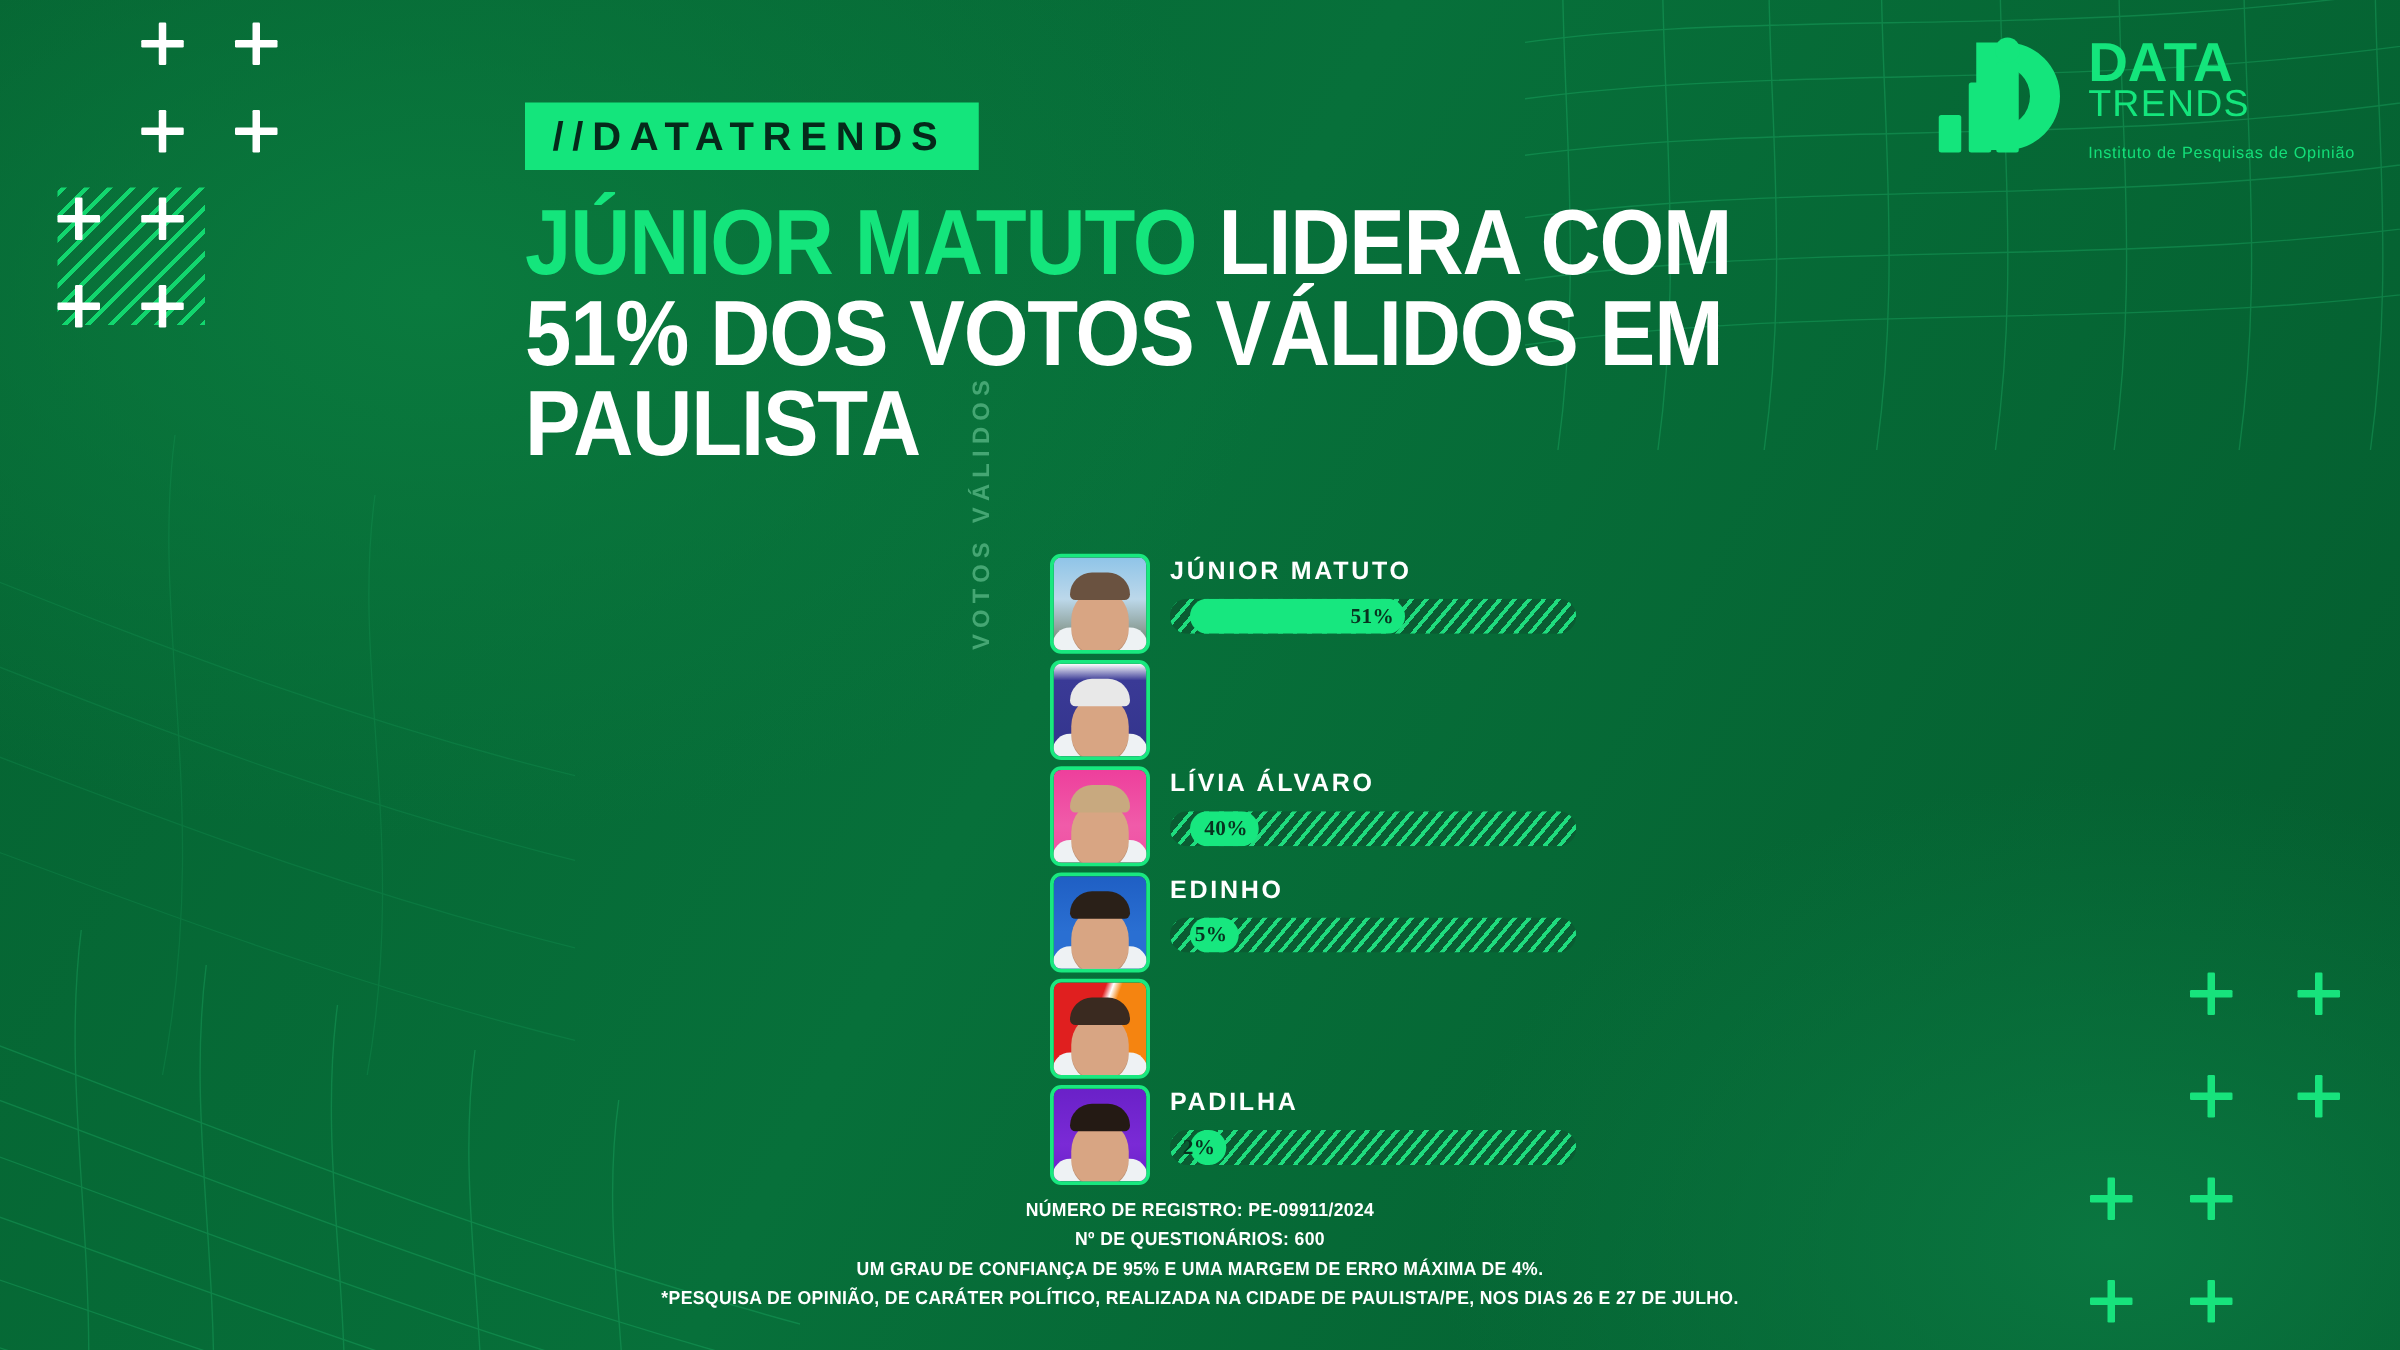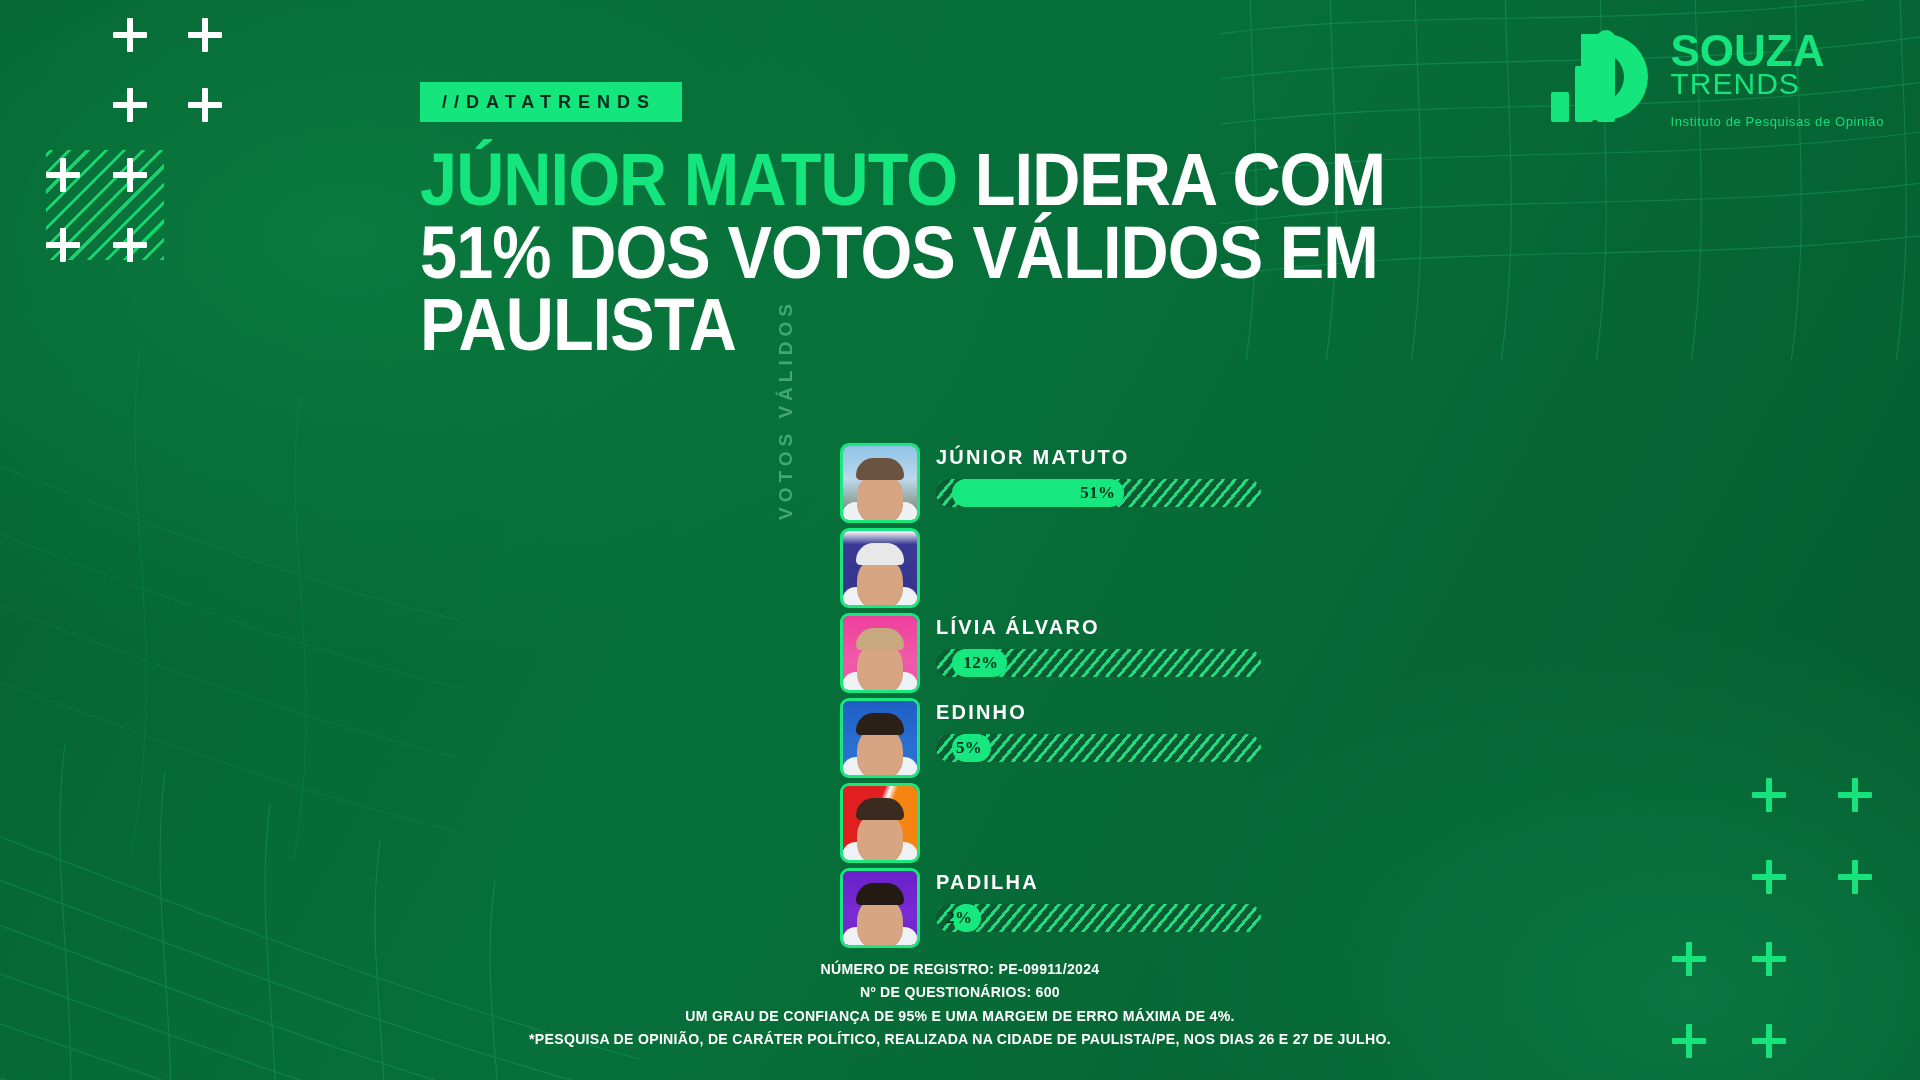--- a/index.html
+++ b/index.html
@@ -32,21 +32,21 @@
   #hatch-block-topleft{
     position:absolute; left:46px; top:150px; width:118px; height:110px;
     background:repeating-linear-gradient(-45deg,#12d66e 0 3px,rgba(0,0,0,0) 3px 13px);
   }
   #plus-cluster-bottomright{ position:absolute; right:0; bottom:0; width:280px; height:320px; color:#17e37c; }
 
   
   #header{ position:absolute; left:420px; top:82px; width:1180px; }
   #brand-badge{
     display:inline-block; background:#14e57c; color:#05291a;
-    font-size:18px; font-weight:700; letter-spacing:7px;
+    font-size:32px; font-weight:700; letter-spacing:7px;
     padding:11px 26px 11px 22px; line-height:1;
   }
   #headline{
     margin-top:22px; color:#ffffff;
     font-size:74px; font-weight:700; line-height:.98;
     letter-spacing:-1px; text-transform:uppercase;
     font-stretch:condensed; transform:scaleX(.90); transform-origin:left top;
     max-width:1180px;
   }
   #headline .hl-accent{ color:#14e57c; }
@@ -205,21 +205,21 @@
 <div id="logo">
   <svg id="logo-mark" viewBox="0 0 112 104" fill="none">
     <path d="M36 6 H60 A40 40 0 0 1 60 92 H36 Z M54 24 V74 A25 25 0 0 0 54 24 Z" fill="#14e57c"></path>
     <rect x="6" y="64" width="18" height="30" rx="2" fill="#14e57c"></rect>
     <rect x="30" y="38" width="18" height="56" rx="2" fill="#14e57c"></rect>
     <rect x="52" y="22" width="18" height="72" rx="2" fill="#14e57c"></rect>
     <circle cx="61" cy="12" r="10" fill="#14e57c"></circle>
     <path d="M36 6 H60 A40 40 0 0 1 60 92 H36 Z" fill="none" stroke="#066634" stroke-width="0"></path>
   </svg>
   <div id="logo-text">
-    <div id="logo-data">SOUZA</div>
+    <div id="logo-data">DATA</div>
     <div id="logo-trends">TRENDS</div>
     <div id="logo-tagline">Instituto de Pesquisas de Opinião</div>
   </div>
 </div>
 
 <div id="header">
   <div id="brand-badge">//DATATRENDS</div>
   <h1 id="headline">
     <span class="hl-accent">JÚNIOR MATUTO</span><span> LIDERA COM 51% DOS VOTOS VÁLIDOS EM PAULISTA</span>
   </h1>
@@ -256,21 +256,21 @@
       <div class="avatar">
         <div class="ph-bg" style="background:linear-gradient(180deg,#ee3f9c 0%,#f05ba9 60%,#ef4fa2 100%)"></div>
         <div class="ph-body"></div>
         <div class="ph-face"></div>
         <div class="ph-hair" style="background:#c8a97f"></div>
       </div>
       <div class="row-right">
         <div class="cand-name">LÍVIA ÁLVARO</div>
         <div class="bar-track">
           <div class="bar-fill" style="width:17%">
-            <span class="bar-value">12%</span>
+            <span class="bar-value">40%</span>
           </div>
         </div>
       </div>
     </div>
     <div class="result-row">
       <div class="avatar">
         <div class="ph-bg" style="background:linear-gradient(180deg,#1f5fc4 0%,#2a6fd2 60%,#2a6fd2 100%)"></div>
         <div class="ph-body"></div>
         <div class="ph-face"></div>
         <div class="ph-hair" style="background:#2a2018"></div>

